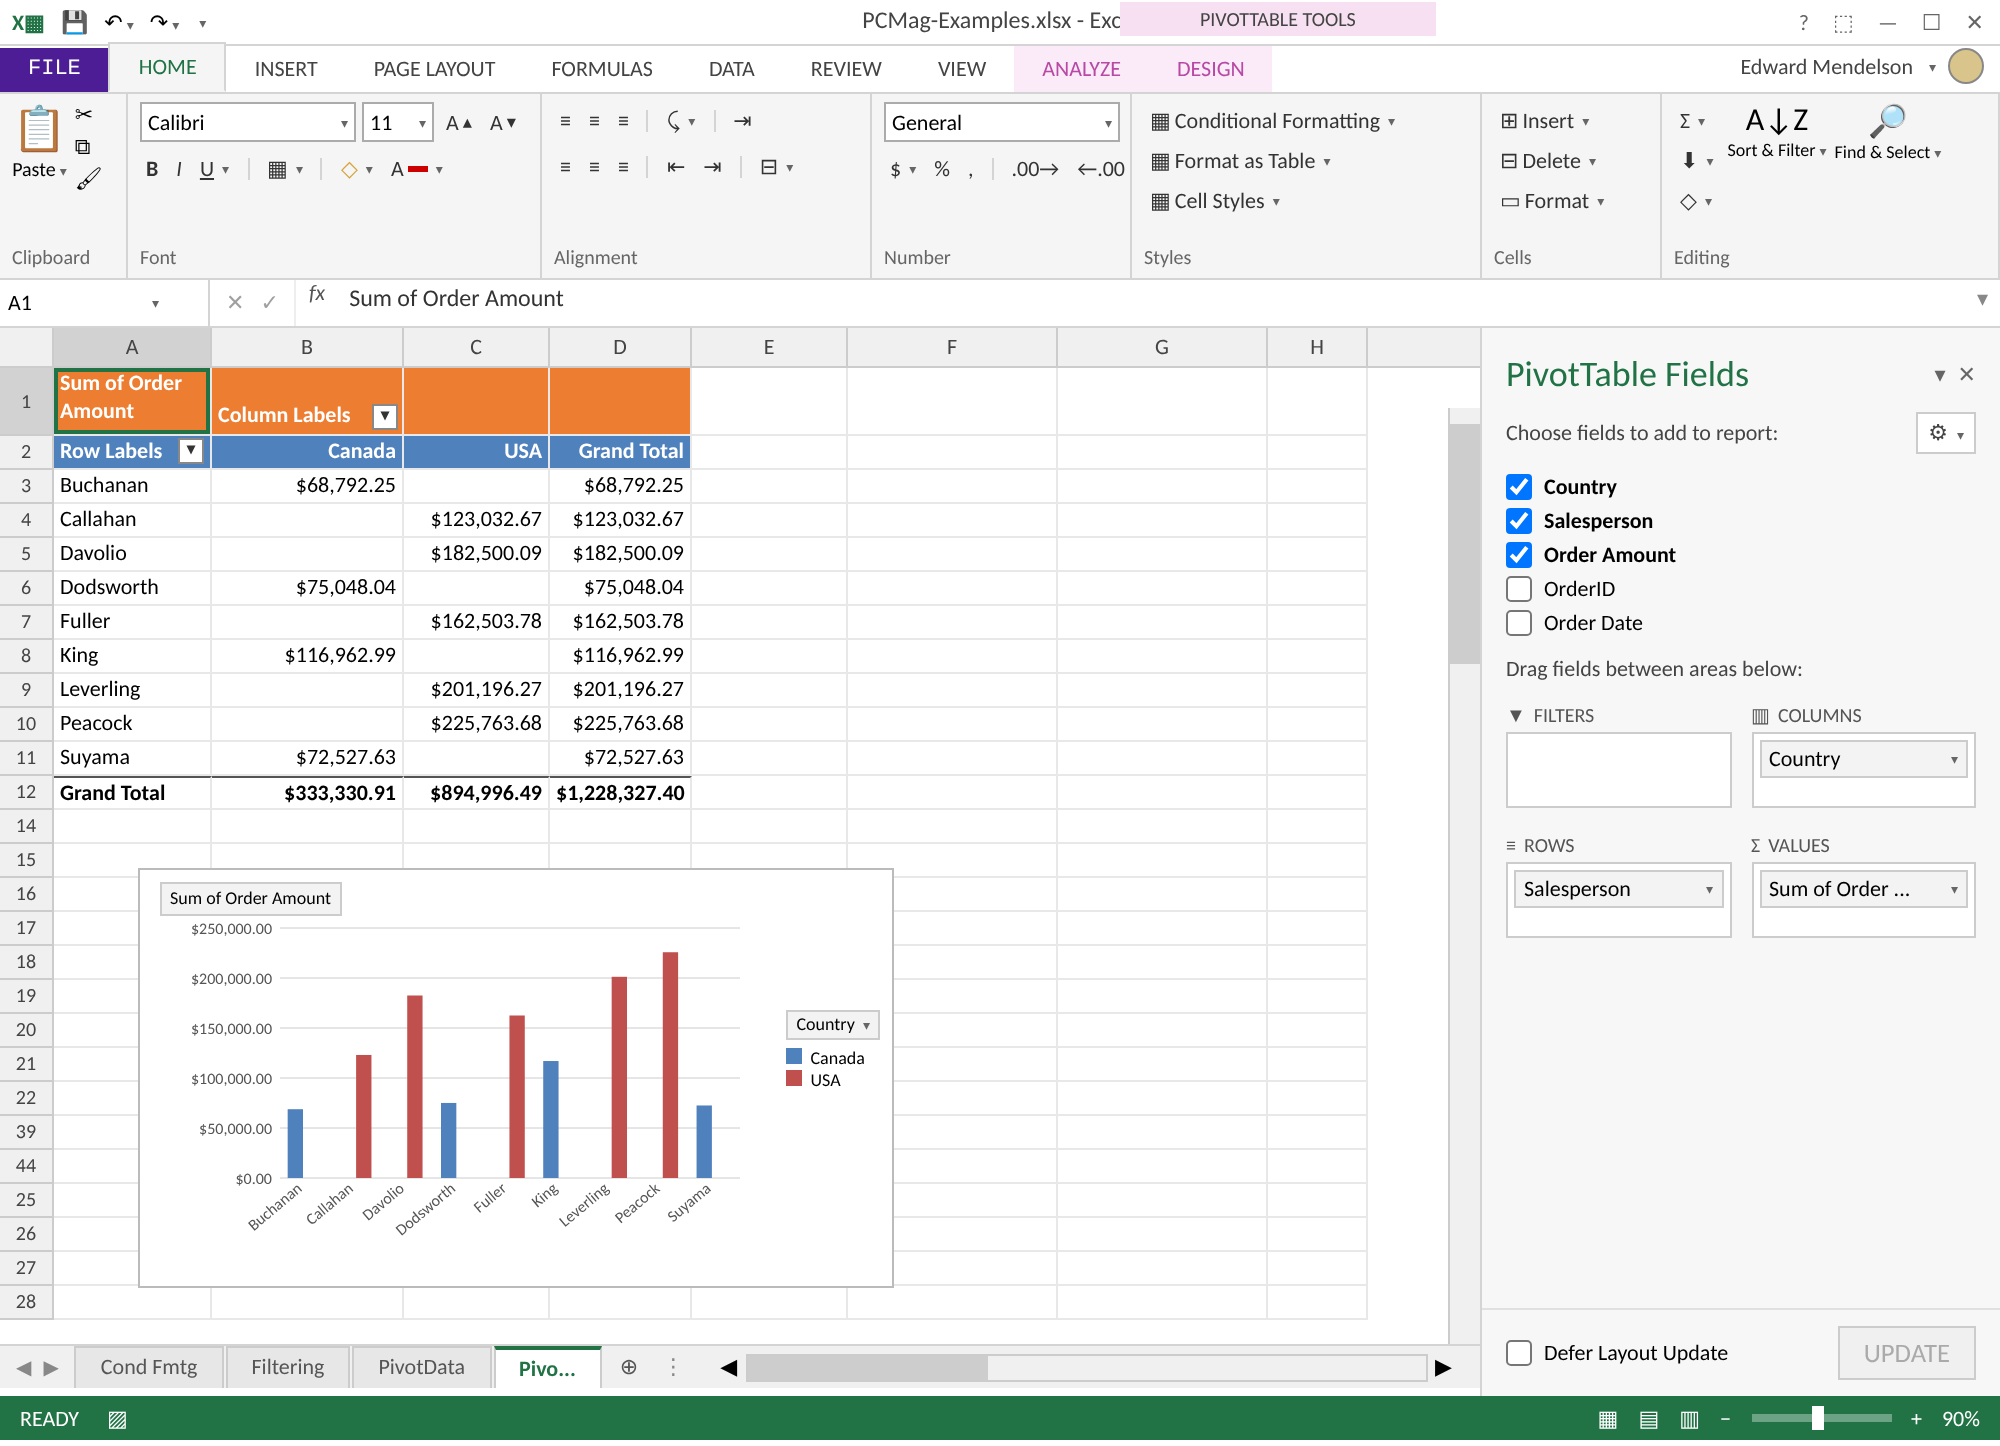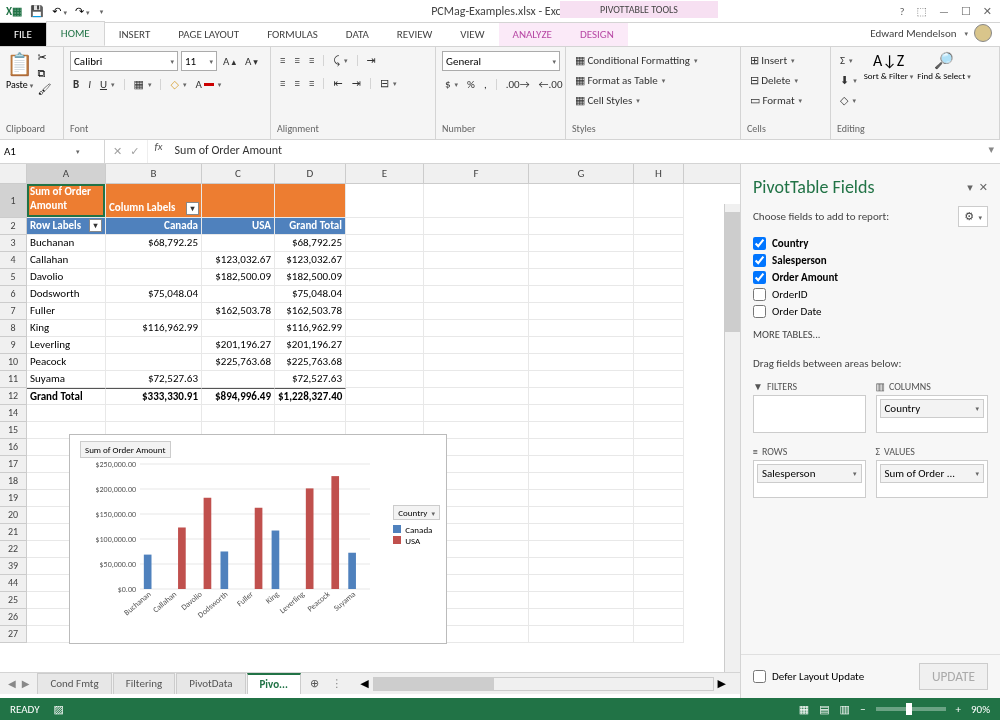--- a/index.html
+++ b/index.html
@@ -8,21 +8,21 @@
 
 .titlebar { height: 23px; background: #fff; display: flex; align-items: center; border-bottom: 1px solid #d4d4d4; }
 .titlebar .qat { display: flex; gap: 8px; padding: 0 6px; align-items: center; }
 .titlebar .title-center { flex: 1; text-align: center; color: #444; font-size: 12px; }
 .titlebar .pivot-tools { position:absolute; left:560px; top:1px; background: #f7e0f2; color: #444; padding: 2px 40px; font-size: 10px;}
 .titlebar .win-controls { display: flex; gap: 12px; padding: 0 8px; color: #666; }
 
 
 .ribbon-tabs { height: 24px; display: flex; align-items: flex-end; border-bottom: 1px solid #d4d4d4; background: #fff; }
 .ribbon-tab { padding: 5px 14px; font-size: 11px; color: #444; cursor: pointer; text-transform: uppercase; }
-.ribbon-tab.file { background: #000000; color: #fff; }
+.ribbon-tab.file { background: #4c1d95; color: #fff; font-family: Liberation Mono, monospace; }
 .ribbon-tab.active { border: 1px solid #d4d4d4; border-bottom: 1px solid #f5f5f5; color: #217346; background: #f5f5f5; }
 .ribbon-tab.contextual { color: #b849a5; background: #fbeaf8; }
 .account { margin-left: auto; padding: 4px 8px; font-size: 11px; color: #444; display: flex; align-items: center; gap: 6px; }
 .account .avatar { width: 18px; height: 18px; border-radius: 50%; background: #d9c58b; border:1px solid #888;}
 
 
 .ribbon-body { height: 93px; background: #f5f5f5; border-bottom: 1px solid #d4d4d4; display: flex; }
 .rgroup { border-right: 1px solid #d4d4d4; display: flex; flex-direction: column; padding: 4px 6px 2px; }
 .rgroup-content { flex: 1; display: flex; gap: 4px; align-items: flex-start; }
 .rgroup-label { font-size: 10px; color: #666; padding: 2px 0; }
@@ -593,20 +593,31 @@
           <div class="cell" style="width:96px"></div>
           <div class="cell" style="width:73px"></div>
           <div class="cell" style="width:71px"></div>
           <div class="cell" style="width:78px"></div>
           <div class="cell" style="width:105px"></div>
           <div class="cell" style="width:105px"></div>
           <div class="cell" style="width:50px"></div>
         </div>
         <div class="row">
           <div class="row-header">27</div>
+          <div class="cell" style="width:79px"></div>
+          <div class="cell" style="width:96px"></div>
+          <div class="cell" style="width:73px"></div>
+          <div class="cell" style="width:71px"></div>
+          <div class="cell" style="width:78px"></div>
+          <div class="cell" style="width:105px"></div>
+          <div class="cell" style="width:105px"></div>
+          <div class="cell" style="width:50px"></div>
+        </div>
+        <div class="row">
+          <div class="row-header">28</div>
           <div class="cell" style="width:79px"></div>
           <div class="cell" style="width:96px"></div>
           <div class="cell" style="width:73px"></div>
           <div class="cell" style="width:71px"></div>
           <div class="cell" style="width:78px"></div>
           <div class="cell" style="width:105px"></div>
           <div class="cell" style="width:105px"></div>
           <div class="cell" style="width:50px"></div>
         </div>
 
@@ -707,21 +718,20 @@
         </label>
         <label class="field-cb">
    <input type="checkbox" style=""> 
           <span>OrderID</span>
         </label>
         <label class="field-cb">
    <input type="checkbox" style=""> 
           <span>Order Date</span>
         </label>
       </div>
-    <div class="more-tables">MORE TABLES...</div>
     <div class="areas">
       <div class="areas-label">Drag fields between areas below:</div>
       <div class="area-grid">
         <div class="area-box">
           <div class="area-title">▼ <span>FILTERS</span></div>
           <div class="area-well"></div>
         </div>
         <div class="area-box">
           <div class="area-title">▥ <span>COLUMNS</span></div>
           <div class="area-well">

